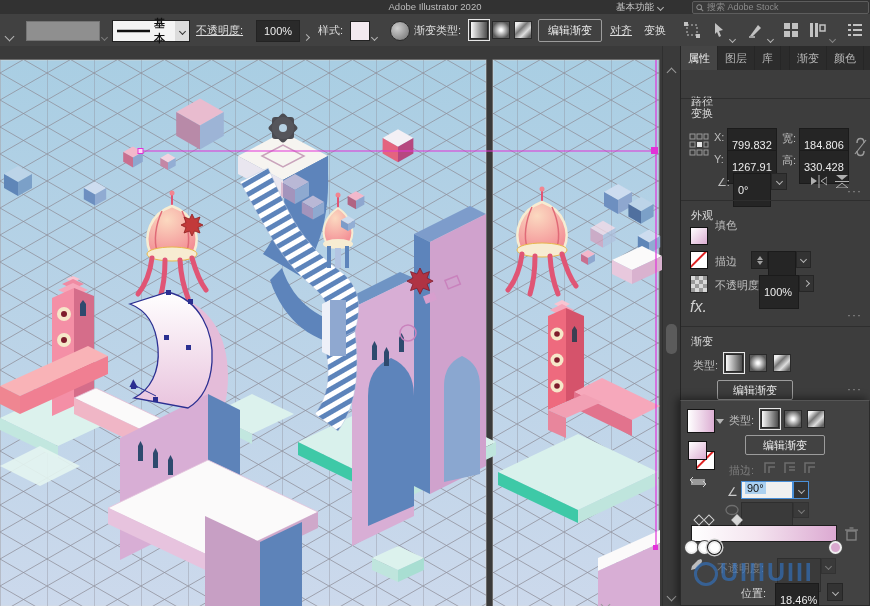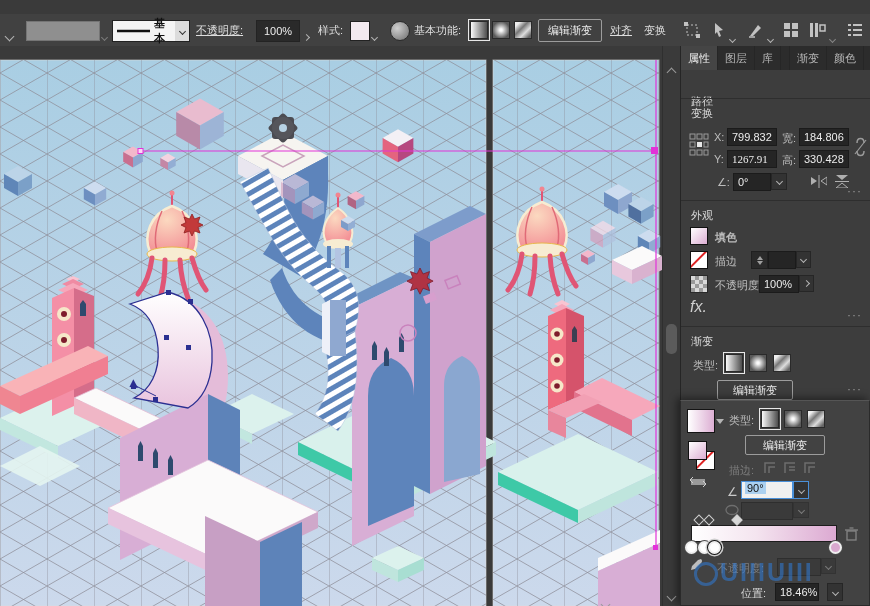--- a/index.html
+++ b/index.html
@@ -28,21 +28,21 @@
   .btn-outline{border:1px solid #9c9c9c;border-radius:2px;color:#ececec;font-size:11px;display:flex;align-items:center;justify-content:center;background:transparent;}
   
   .rightpanel{position:absolute;left:680px;top:46px;width:190px;height:560px;background:var(--c-panel,#3d3d3d);border-left:1px solid #252525;box-sizing:border-box;}
   .tabs{position:absolute;left:0;top:0;width:190px;height:24px;background:#2c2c2c;display:flex;align-items:stretch;font-size:11px;color:#b5b5b5;}
   .tab{display:flex;align-items:center;padding:0 7px;border-right:1px solid #262626;cursor:default;white-space:nowrap;}
   .tab.active{background:#454545;color:#f2f2f2;}
   .tab.gap{margin-left:8px;border-left:1px solid #262626;}
   .sect-h{font-size:11px;color:#d9d9d9;}
   .lbl{font-size:11px;color:#bdbdbd;}
   .dim{color:#7d7d7d !important;}
-  .field{background:#252525;border:1px solid #1b1b1b;color:#ececec;font-size:11px;display:flex;align-items:center;padding:8px 4px;box-sizing:border-box;}
+  .field{background:#252525;border:1px solid #1b1b1b;color:#ececec;font-size:11px;display:flex;align-items:center;padding:16px 4px;box-sizing:border-box;}
   .divider{position:absolute;left:0;width:190px;height:1px;background:#2e2e2e;}
   .more{font-size:12px;color:#9a9a9a;letter-spacing:1px;}
   .chevbox{background:#333;border:1px solid #262626;display:flex;align-items:center;justify-content:center;box-sizing:border-box;}
   
   .sw-fill{background:linear-gradient(135deg,#ffffff,#dcaed3);border:1px solid #111;}
   .sw-none{background:#fff;border:1px solid #111;position:relative;overflow:hidden;}
   .sw-none:before{content:"";position:absolute;left:-2px;bottom:-2px;width:160%;height:2px;background:#d22;transform:rotate(-45deg);transform-origin:left bottom;}
   .checker{background:conic-gradient(#9a9a9a 0 25%,#d9d9d9 0 50%,#9a9a9a 0 75%,#d9d9d9 0) 0 0/8px 8px;border:1px solid #2a2a2a;}
   
   .gradpanel{position:absolute;left:680px;top:400px;width:190px;height:206px;background:#424242;border:1px solid #2a2a2a;border-top:1px solid #555;box-shadow:-3px -2px 8px rgba(0,0,0,.45);box-sizing:border-box;}
@@ -60,20 +60,34 @@
   .watermark .wm-circ{display:inline-block;width:18px;height:18px;border:3px solid rgba(47,123,216,.55);border-radius:50%;vertical-align:middle;margin-right:2px;}
   .stepper{width:15px;height:16px;background:#2a2a2a;border:1px solid #202020;display:flex;flex-direction:column;align-items:center;justify-content:center;gap:1px;}
   .tri-u{width:0;height:0;border-left:3px solid transparent;border-right:3px solid transparent;border-bottom:4px solid #9f9f9f;}
   .tri-d{width:0;height:0;border-left:3px solid transparent;border-right:3px solid transparent;border-top:4px solid #9f9f9f;}
 </style>
 </head>
 <body>
 
 <div id="app">
 
+  <div class="titlebar">
+    <div class="title">Adobe Illustrator 2020</div>
+    <div class="ws">
+      <span>基本功能</span>
+      <span class="chv sm"></span>
+    </div>
+    <div class="search">
+      <svg width="8" height="8" viewBox="0 0 10 10">
+          <circle cx="4" cy="4" r="3" fill="none" stroke="#8b8b8b" stroke-width="1.3"></circle>
+          <line x1="6.2" y1="6.2" x2="9" y2="9" stroke="#8b8b8b" stroke-width="1.3"></line>
+        </svg>
+      <span>搜索 Adobe Stock</span>
+    </div>
+  </div>
 
   <div class="controlbar">
     <span class="abs" style="left:6px;top:12px;"><span class="chv"></span></span>
     <div class="abs" style="left:26px;top:7px;width:72px;height:18px;background:#8f8f8f;border:1px solid #757575;"></div>
     <span class="abs" style="left:102px;top:12px;opacity:.5;"><span class="chv sm"></span></span>
 
     <div class="abs" style="left:112px;top:6px;width:76px;height:20px;background:#f4f4f4;border:1px solid #222;display:flex;align-items:center;">
       <svg width="34" height="6" style="margin-left:4px;">
           <line x1="0" y1="3" x2="34" y2="3" stroke="#111" stroke-width="2.5"></line>
         </svg>
@@ -86,21 +100,21 @@
     <span class="cb-label ul" style="left:196px;">不透明度:</span>
     <div class="abs box" style="left:256px;top:6px;width:42px;height:20px;">100%</div>
     <span class="abs" style="left:304px;top:12px;"><span class="chv r sm"></span></span>
 
     <span class="cb-label" style="left:318px;">样式:</span>
     <div class="abs" style="left:350px;top:7px;width:18px;height:18px;background:#f3eaf0;border:1px solid #222;"></div>
     <span class="abs" style="left:372px;top:12px;"><span class="chv sm"></span></span>
 
     <div class="abs" style="left:390px;top:7px;width:18px;height:18px;border-radius:50%;background:radial-gradient(circle at 35% 35%,#cfcfcf,#6c6c6c);border:1px solid #2b2b2b;"></div>
 
-    <span class="cb-label" style="left:414px;">基本功能:</span>
+    <span class="cb-label" style="left:414px;">渐变类型:</span>
     <div class="abs gbtn linear sel" style="left:470px;top:7px;"></div>
     <div class="abs gbtn radial" style="left:492px;top:7px;"></div>
     <div class="abs gbtn free" style="left:514px;top:7px;"></div>
 
     <div class="abs btn-outline" style="left:538px;top:5px;width:62px;height:21px;">编辑渐变</div>
 
     <span class="cb-label ul" style="left:610px;">对齐</span>
     <span class="cb-label" style="left:644px;">变换</span>
 
     <svg class="abs" style="left:684px;top:8px;" width="16" height="16">
@@ -480,21 +494,21 @@
           <rect x="8" y="20" width="5" height="5"></rect>
           <rect x="15" y="20" width="4" height="5"></rect>
         </g>
       <rect x="8" y="12" width="5" height="5" fill="#e8e8e8"></rect>
     </svg>
     <span class="abs lbl" style="left:33px;top:85px;">X:</span>
     <div class="abs field" style="left:46px;top:82px;width:50px;height:17px;">799.832</div>
     <span class="abs lbl" style="left:101px;top:85px;">宽:</span>
     <div class="abs field" style="left:118px;top:82px;width:50px;height:17px;">184.806</div>
     <span class="abs lbl" style="left:33px;top:107px;">Y:</span>
-    <div class="abs field" style="left:46px;top:104px;width:50px;height:17px;font-family:Liberation Serif, serif;">1267.91</div>
+    <div class="abs field" style="left:46px;top:104px;width:50px;height:17px;">1267.91</div>
     <span class="abs lbl" style="left:101px;top:107px;">高:</span>
     <div class="abs field" style="left:118px;top:104px;width:50px;height:17px;">330.428</div>
     <svg class="abs" style="left:172px;top:88px;" width="14" height="26">
       <path d="M4,9 C4,3 11,3 11,9 M4,17 C4,23 11,23 11,17" fill="none" stroke="#9a9a9a" stroke-width="1.5"></path>
       <line x1="2" y1="20" x2="13" y2="6" stroke="#9a9a9a" stroke-width="1.2"></line>
     </svg>
     <span class="abs lbl" style="left:36px;top:130px;">∠:</span>
     <div class="abs field" style="left:52px;top:127px;width:38px;height:17px;">0°</div>
     <div class="abs chevbox" style="left:90px;top:127px;width:16px;height:17px;">
         <span class="chv sm"></span>
@@ -507,21 +521,21 @@
     <svg class="abs" style="left:154px;top:129px;" width="15" height="13">
         <polygon points="1,0 13,0 7,5" fill="#b0b0b0"></polygon>
         <line x1="0" y1="6.5" x2="14" y2="6.5" stroke="#b0b0b0"></line>
         <polygon points="1,13 13,13 7,8" fill="none" stroke="#b0b0b0"></polygon>
       </svg>
     <span class="abs more" style="left:166px;top:138px;">···</span>
     <div class="divider" style="top:154px;"></div>
 
     <div class="abs sect-h" style="left:10px;top:162px;">外观</div>
     <div class="abs sw-fill" style="left:9px;top:181px;width:16px;height:16px;"></div>
-    <span class="abs lbl" style="left:34px;top:184px;font-weight:bold;">填色</span>
+    <span class="abs lbl" style="left:34px;top:172px;">填色</span>
     <div class="abs sw-none" style="left:9px;top:205px;width:16px;height:16px;"></div>
     <span class="abs lbl" style="left:34px;top:208px;">描边</span>
     <div class="abs stepper" style="left:70px;top:205px;">
         <span class="tri-u"></span>
         <span class="tri-d"></span>
       </div>
     <div class="abs field" style="left:87px;top:205px;width:28px;height:17px;"></div>
     <div class="abs chevbox" style="left:115px;top:205px;width:15px;height:17px;">
         <span class="chv sm"></span>
       </div>

